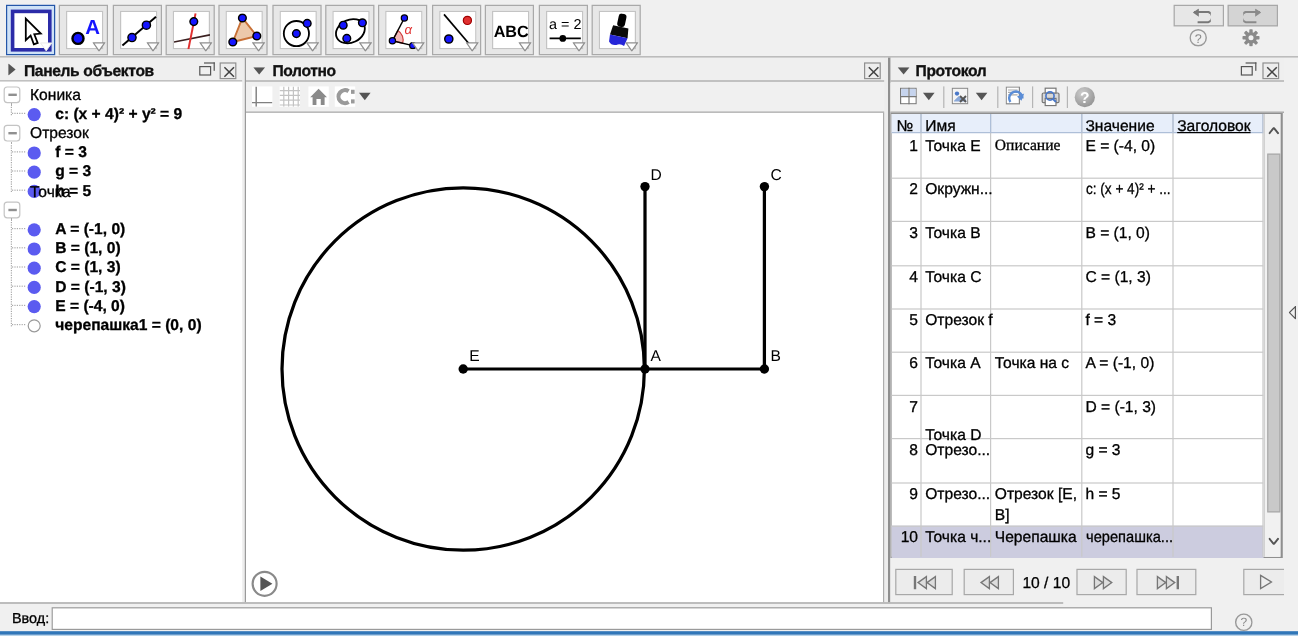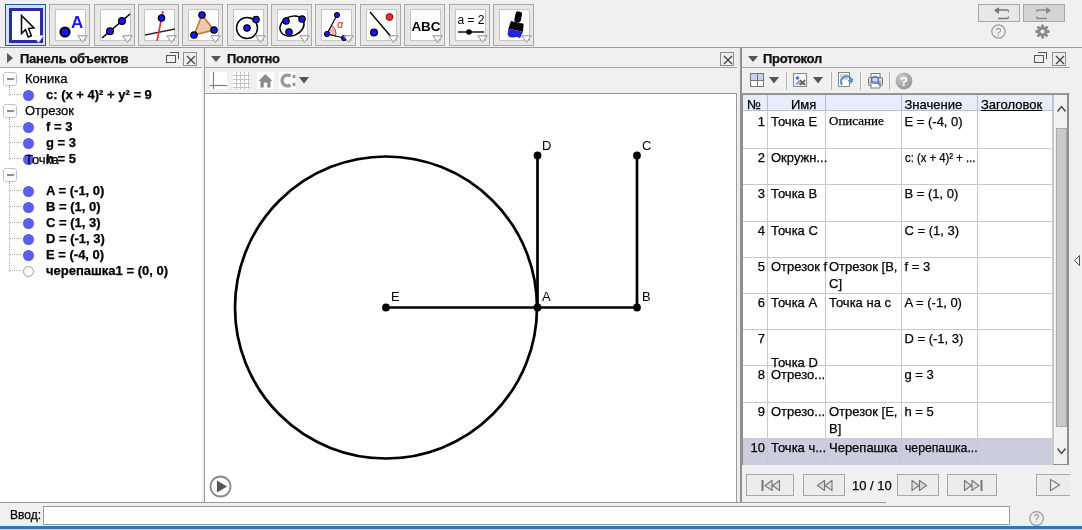--- a/index.html
+++ b/index.html
@@ -459,21 +459,21 @@
       </defs>
       <circle cx="9" cy="9" r="8.4" fill="url(#hb)"></circle>
       <text x="9" y="13.5" font-size="13" font-weight="bold" text-anchor="middle" fill="#fff">?</text>
     </svg>
 </div>
 <div id="prtable" class="abs">
   <div id="rowsel"></div>
 
   <div class="hdr" style="left:0;width:310px;"></div>
   <div class="cell" style="left:4px;top:1px;">№</div>
-  <div class="cell" style="left:28px;top:1px;margin-left:20px;">Имя</div>
+  <div class="cell" style="left:28px;top:1px;">Имя</div>
   <div class="cell" style="left:86px;top:17px;font-family:Liberation Serif, serif;">Описание</div>
   <div class="cell" style="left:161.5px;top:1px;">Значение</div>
   <div class="cell" style="left:238px;top:1px;text-decoration:underline;">Заголовок</div>
 
   <div class="col-line" style="left:24px;"></div>
   <div class="col-line" style="left:82px;"></div>
   <div class="col-line" style="left:158px;"></div>
   <div class="col-line" style="left:234px;"></div>
   <div class="col-line" style="left:309px;"></div>
   <div class="hcl" style="left:24px;"></div>
@@ -499,22 +499,20 @@
   <div class="cell" style="left:28px;top:54.2px;">Окружн...</div>
   <div class="cell" style="left:161.5px;top:54.2px;transform:scaleX(0.87);transform-origin:0 0;">c: (x + 4)² + ...</div>
   <div class="cell num" style="top:90.4px;">3</div>
   <div class="cell" style="left:28px;top:90.4px;">Точка B</div>
   <div class="cell" style="left:161.5px;top:90.4px;">B = (1, 0)</div>
   <div class="cell num" style="top:126.6px;">4</div>
   <div class="cell" style="left:28px;top:126.6px;">Точка C</div>
   <div class="cell" style="left:161.5px;top:126.6px;">C = (1, 3)</div>
   <div class="cell num" style="top:162.8px;">5</div>
   <div class="cell" style="left:28px;top:162.8px;">Отрезок f</div>
-  <div class="cell" style="left:86px;top:162.8px;">Отрезок [B,
-C]</div>
   <div class="cell" style="left:161.5px;top:162.8px;">f = 3</div>
   <div class="cell num" style="top:199px;">6</div>
   <div class="cell" style="left:28px;top:199px;">Точка A</div>
   <div class="cell" style="left:86px;top:199px;">Точка на c</div>
   <div class="cell" style="left:161.5px;top:199px;">A = (-1, 0)</div>
   <div class="cell num" style="top:235.2px;">7</div>
   <div class="cell" style="left:28px;top:235.2px;margin-top:24px;">Точка D</div>
   <div class="cell" style="left:161.5px;top:235.2px;">D = (-1, 3)</div>
   <div class="cell num" style="top:271.4px;">8</div>
   <div class="cell" style="left:28px;top:271.4px;">Отрезо...</div>

